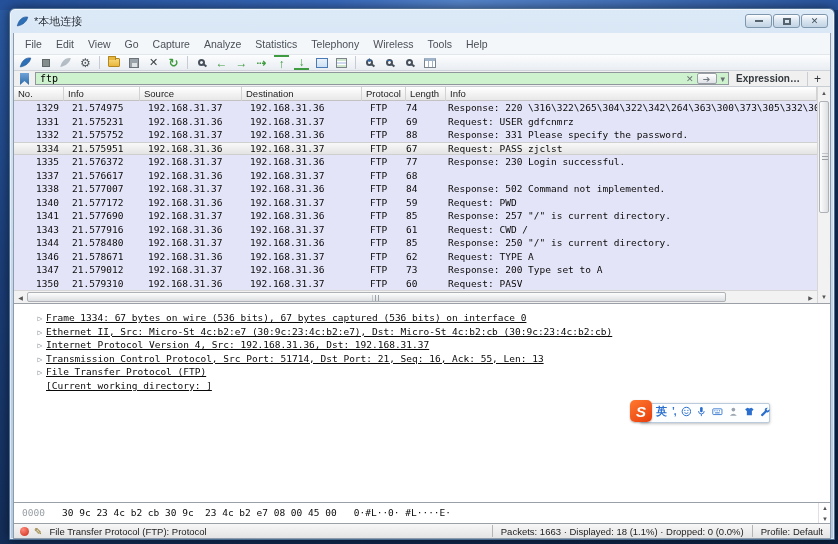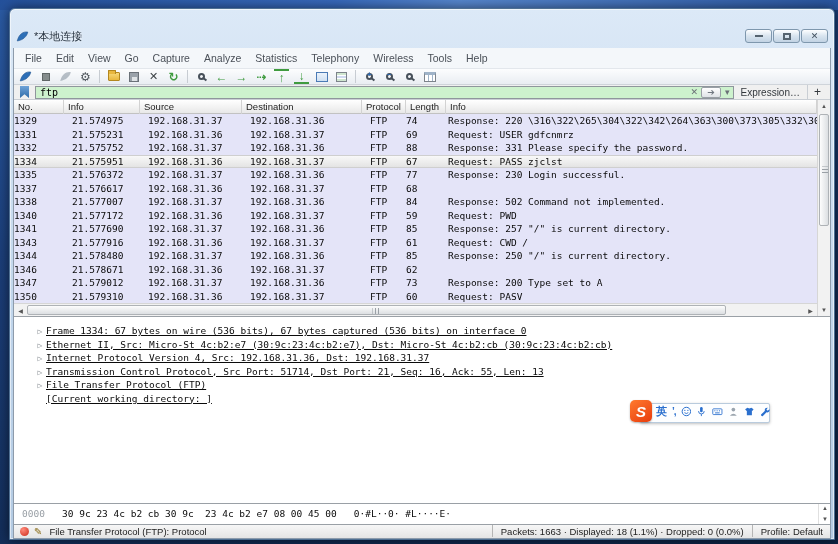--- a/index.html
+++ b/index.html
@@ -11,21 +11,21 @@
   }
   body::before{ content:''; position:absolute; left:0; top:0; width:838px; height:10px;
     background:linear-gradient(90deg,#24509a,#3a6cc0 40%,#5d8ed6 55%,#2c59a5); opacity:.9;}
 
   
   .win { position:absolute; left:9px; top:8px; width:826px; height:532px;
     border:1px solid #4e6f92; border-radius:6px 6px 0 0;
     background:linear-gradient(#dce9f7,#bfd4ea 60%,#b3cae2);
     box-shadow:0 0 12px rgba(0,0,0,.55), inset 0 0 0 1px rgba(255,255,255,.55);
     display:flex; flex-direction:column; }
-  .titlebar { height:21px; display:flex; align-items:center; padding:12px 6px; gap:5px;margin-top:15px; }
+  .titlebar { height:21px; display:flex; align-items:center; padding:12px 6px; gap:5px; }
   .title-text { font-size:11px; color:#1d2a38; text-shadow:0 0 3px #fff; }
   .winbtns { margin-left:auto; display:flex; gap:1px; }
   .winbtn { width:27px; height:14px; border:1px solid #7e97ad; border-radius:3px;
     background:linear-gradient(#fdfeff,#d8e4ef 50%,#c2d3e4);
     display:flex; align-items:center; justify-content:center;
     font-size:9px; color:#41505e; line-height:1; }
   .winbtn .bar { width:8px; height:2px; background:#55636f; }
   .winbtn .box { width:8px; height:7px; border:2px solid #55636f; }
 
   .client { flex:1; display:flex; flex-direction:column; background:#f0f0f0;
@@ -69,36 +69,36 @@
   .bookmark { width:9px; height:12px; background:linear-gradient(#6fa3d8,#2f6ba8);
     clip-path:polygon(0 0,100% 0,100% 100%,50% 68%,0 100%); margin:0 3px; }
   .fwrap { flex:1; height:13px; border:1px solid #8f969c; background:#cdf2cd;
     display:flex; align-items:center; }
   .fwrap input { flex:1; border:none; outline:none; background:transparent;
     font-family:"DejaVu Sans Mono",monospace; font-size:10px; color:#000; padding-left:4px; height:11px;}
   .fctl { font-size:9px; color:#6a7076; padding:0 3px; }
   .fapply { width:20px; height:11px; border:1px solid #9aa0a6; border-radius:2px;
     background:linear-gradient(#fff,#dfe3e7); color:#707880; font-size:9px;
     display:flex; align-items:center; justify-content:center; margin-right:1px;}
-  .expr { font-size:10px; color:#33383d; padding:0 4px; white-space:nowrap; }
+  .expr { font-size:10px; color:#33383d; padding:0 4px; white-space:nowrap;font-weight:bold; }
   .plus { font-size:12px; color:#33383d; padding:0 6px; border-left:1px solid #c9ced4; }
 
   
   .listwrap { display:flex; }
   .listmain { flex:1; display:flex; flex-direction:column; overflow:hidden; }
   .phead, .prow { display:grid; grid-template-columns:50px 76px 102px 120px 44px 40px 1fr; }
   .phead { height:14px; background:linear-gradient(#ffffff,#e8e8e8);
     border-bottom:1px solid #c2c2c2; font-size:9.5px; color:#222; align-items:center; }
   .phead span { border-right:1px solid #d2d2d2; height:14px; line-height:14px; padding-left:4px; overflow:hidden; }
   .rows { background:#fff; }
   .prow { height:13.5px; background:#e4e4f8; font-family:"DejaVu Sans Mono","Liberation Mono",monospace;
     font-size:9.5px; color:#0a0a0a; line-height:13.5px; white-space:nowrap; }
   .prow span { overflow:hidden; }
   .prow.selected { background:linear-gradient(#fafafa,#e2e2e2); box-shadow:inset 0 1px 0 #cfcfcf, inset 0 -1px 0 #cfcfcf; }
-  .c-no { padding-right:5px; }
+  .c-no { text-align:right; padding-right:5px; }
   .c-time, .c-src, .c-dst { padding-left:8px; }
   .c-proto { padding-left:8px; }
   .c-len { text-align:left; padding-right:14px; }
   .c-info { padding-left:2px; }
 
   
   .hscroll { height:13px; background:#f2f2f2; border-top:1px solid #d6d6d6;
     display:flex; align-items:center; }
   .sbtn { width:13px; height:12px; font-size:6px; color:#555; display:flex; align-items:center; justify-content:center; }
   .hthumb { height:10px; width:87%; border:1px solid #aeb2b6; border-radius:2px;
@@ -384,20 +384,21 @@
               <span class="c-info">Response: 250 "/" is current directory.</span>
             </div>
 
             <div class="prow">
               <span class="c-no">1346</span>
               <span class="c-time">21.578671</span>
               <span class="c-src">192.168.31.36</span>
               <span class="c-dst">192.168.31.37</span>
               <span class="c-proto">FTP</span>
               <span class="c-len">62</span>
+              <span class="c-info">Request: TYPE A</span>
             </div>
 
             <div class="prow">
               <span class="c-no">1347</span>
               <span class="c-time">21.579012</span>
               <span class="c-src">192.168.31.37</span>
               <span class="c-dst">192.168.31.36</span>
               <span class="c-proto">FTP</span>
               <span class="c-len">73</span>
               <span class="c-info">Response: 200 Type set to A</span>

